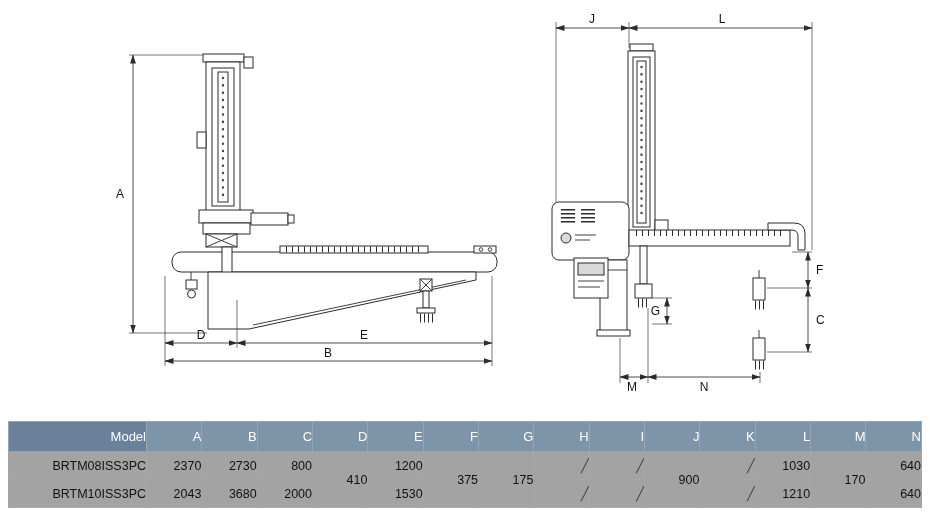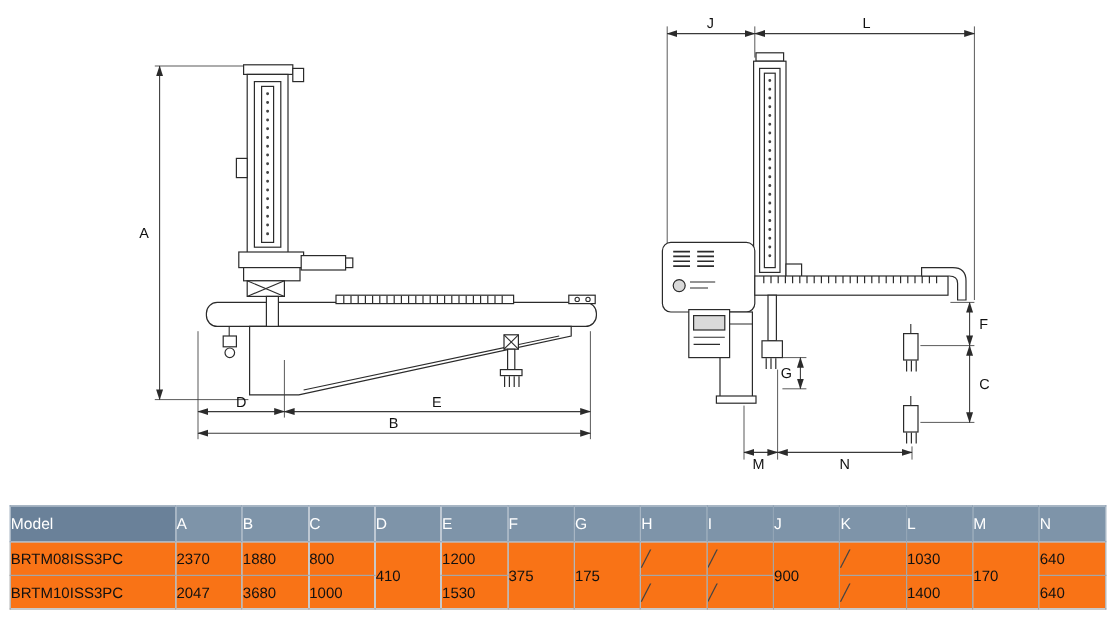--- a/index.html
+++ b/index.html
@@ -16,25 +16,25 @@
   .ln   { stroke:#2b2b2b; stroke-width:0.9; fill:none; }
   .dots { stroke:#444444; stroke-width:2.4; stroke-dasharray:0.1 7.2; stroke-linecap:round; fill:none; }
   .ticks{ stroke:#2b2b2b; stroke-width:6;  stroke-dasharray:1 5;   fill:none; }
   .vent { stroke:#2b2b2b; stroke-width:14; stroke-dasharray:1.4 2.6; fill:none; }
   .comb { stroke:#2b2b2b; stroke-width:9;  stroke-dasharray:1 3;   fill:none; }
   .lbl  { font-family:"Liberation Sans", sans-serif; font-size:12px; fill:#111111; }
 
   
   .table-wrap { position:absolute; left:8px; top:421px; width:914px; }
   table { width:100%; border-collapse:collapse; table-layout:fixed; }
-  th, td { border:1px solid #a6a6a6; text-align:left; vertical-align:middle; overflow:hidden; }
+  th, td { border:1px solid #a6a6a6; text-align:right; vertical-align:middle; overflow:hidden; }
   thead th { background:#7e94a9; color:#ffffff; font-weight:400; font-size:13px;
              height:30px; border-color:#93a5b6; }
   th.model-th { width:138px; background:#6a8199; }
-  tbody td { height:28px; font-size:12.5px; color:#111111; background:#f97316; }
+  tbody td { height:28px; font-size:12.5px; color:#111111; background:#a3a3a3; }
   td.na { font-size:13px; color:#444444; }
 </style>
 </head>
 <body>
 
 <div class="stage">
 
   <svg class="drawing" width="930" height="416" viewBox="0 0 930 416">
     <defs>
       <marker id="arrE" markerWidth="9" markerHeight="7" refX="8.5" refY="3.5" orient="auto" markerUnits="userSpaceOnUse">
@@ -209,42 +209,42 @@
           <th>K</th>
           <th>L</th>
           <th>M</th>
           <th>N</th>
         </tr>
       </thead>
       <tbody>
         <tr>
           <td>BRTM08ISS3PC</td>
           <td>2370</td>
-          <td>1880</td>
+          <td>2730</td>
           <td>800</td>
           <td rowspan="2">410</td>
           <td>1200</td>
           <td rowspan="2">375</td>
           <td rowspan="2">175</td>
           <td class="na">╱</td>
           <td class="na">╱</td>
           <td rowspan="2">900</td>
           <td class="na">╱</td>
           <td>1030</td>
           <td rowspan="2">170</td>
           <td>640</td>
         </tr>
         <tr>
           <td>BRTM10ISS3PC</td>
-          <td>2047</td>
+          <td>2043</td>
           <td>3680</td>
-          <td>1000</td>
+          <td>2000</td>
           <td>1530</td>
           <td class="na">╱</td>
           <td class="na">╱</td>
           <td class="na">╱</td>
-          <td>1400</td>
+          <td>1210</td>
           <td>640</td>
         </tr>
       </tbody>
     </table>
   </div>
 </div>
 
 </body></html>

